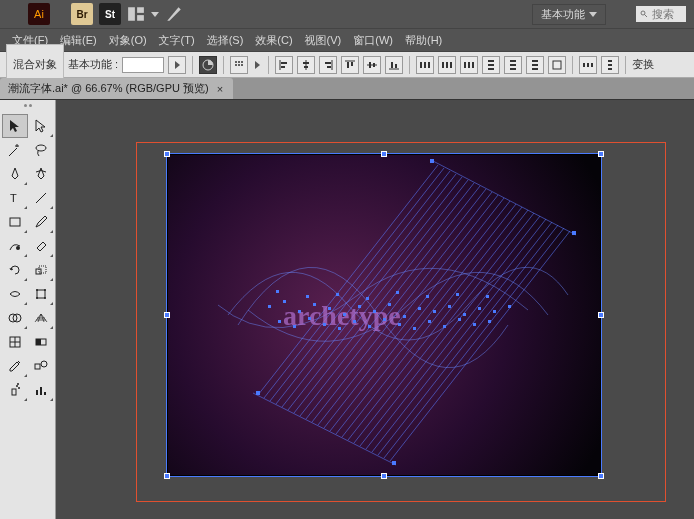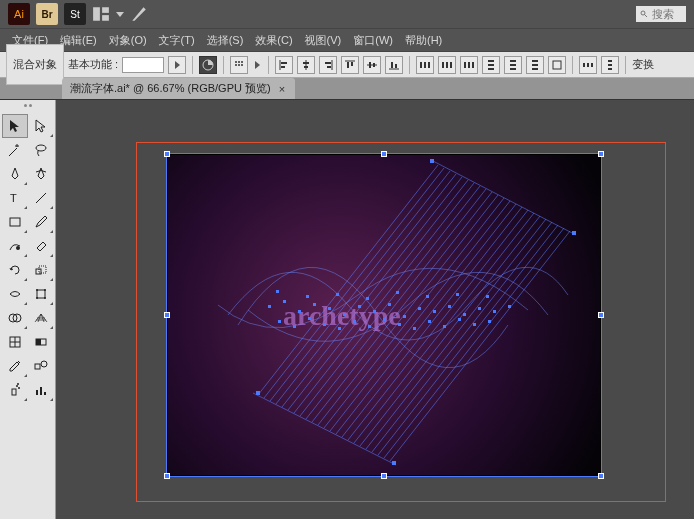--- a/index.html
+++ b/index.html
@@ -1,36 +1,36 @@
 <!DOCTYPE html>
 <html><head>
 <meta charset="utf-8">
 <style>
 *{margin:0;padding:0;box-sizing:border-box;font-family:"Microsoft YaHei",sans-serif;font-size:11px;}
 body{background:#4a4a4a;width:694px;height:519px;overflow:hidden;position:relative;}
 .topbar{height:28px;background:#535353;display:flex;align-items:center;padding:0 8px;gap:6px;}
-.ai-logo{width:22px;height:22px;background:#2d0a0a;color:#ff9a00;display:flex;align-items:center;justify-content:center;font-weight:normal;font-size:11px;border-radius:2px;}
-.br-logo{width:22px;height:22px;background:#dfc894;color:#2a1800;display:flex;align-items:center;justify-content:center;font-weight:bold;font-size:10px;border-radius:2px;}
-.st-logo{width:22px;height:22px;background:#222;color:#fff;display:flex;align-items:center;justify-content:center;font-weight:normal;font-size:10px;border-radius:2px;}
+.ai-logo{width:22px;height:22px;background:#2d0a0a;color:#ff9a00;display:flex;align-items:center;justify-content:center;font-weight:normal;font-size:11px;border-radius:2px;margin-left:20px;}
+.br-logo{width:22px;height:22px;background:#dfc894;color:#2a1800;display:flex;align-items:center;justify-content:center;font-weight:bold;font-size:10px;border-radius:2px;margin-left:15px;}
+.st-logo{width:22px;height:22px;background:#222;color:#fff;display:flex;align-items:center;justify-content:center;font-weight:bold;font-size:10px;border-radius:2px;}
 .top-icon{width:18px;height:18px;color:#d8d8d8;display:flex;align-items:center;justify-content:center;}
 .topbar-spacer{flex:1;}
 .workspace-dd{background:#535353;color:#d8d8d8;padding:2px 8px;display:flex;align-items:center;gap:4px;border:1px solid #444;}
 .search-box{background:#e4e4e4;display:flex;align-items:center;padding:2px 4px;width:50px;gap:4px;margin-left:24px;}
 .search-box input{border:none;background:transparent;width:30px;font-size:11px;outline:none;}
 .menubar{height:24px;background:#535353;display:flex;align-items:center;padding:0 6px;border-top:1px solid #444;border-bottom:1px solid #444;}
 .menu-item{color:#d8d8d8;padding:0 6px;line-height:24px;cursor:default;}
 .optbar{height:26px;background:#e4e4e4;display:flex;align-items:center;padding:0 6px;gap:4px;border-bottom:1px solid #aaa;}
 .opt-label-box{background:#e4e4e4;padding:12px 6px;color:#333;border:1px solid #bbb;min-width:56px;}
 .opt-label{color:#333;}
 .opt-input{background:#fff;border:1px solid #999;width:42px;height:16px;}
 .opt-btn{width:18px;height:18px;border:1px solid #999;background:#eaeaea;display:flex;align-items:center;justify-content:center;font-size:9px;color:#333;}
 .opt-btn.dark{background:#444;color:#ddd;border-color:#333;}
 .opt-sep{width:1px;height:18px;background:#aaa;margin:0 2px;}
 .align-icon{display:block;width:10px;height:10px;}
-.tabbar{height:22px;background:#949494;display:flex;align-items:flex-end;padding-left:62px;border-bottom:1px solid #333;}
+.tabbar{height:22px;background:#949494;display:flex;align-items:flex-end;border-bottom:1px solid #333;}
 .doc-tab{background:#b4b4b4;color:#222;padding:3px 10px 3px 8px;display:flex;align-items:center;gap:8px;font-size:11px;border-top-left-radius:3px;border-top-right-radius:3px;}
 .tab-close{color:#333;cursor:default;}
 .workarea{position:absolute;left:0;top:100px;right:0;bottom:0;display:flex;}
 .tools{width:56px;background:#e4e4e4;border-right:1px solid #9a9a9a;display:flex;flex-direction:column;align-items:center;padding-top:4px;}
 .tool-grip{width:40px;height:8px;display:flex;justify-content:center;gap:2px;margin-bottom:2px;}
 .tool-grip span{width:3px;height:3px;background:#888;border-radius:50%;}
 .tool-row{display:flex;}
 .tool-cell{width:26px;height:24px;display:flex;align-items:center;justify-content:center;color:#333;position:relative;}
 .tool-cell.sel{background:#ccc;border:1px solid #888;}
 .tool-cell svg{width:16px;height:16px;}
@@ -65,20 +65,24 @@
         <rect x="9" y="9" width="6" height="5" fill="#ccc"></rect>
       </svg>
     </div>
   <span class="chev"></span>
   <div class="top-icon">
       <svg viewBox="0 0 16 16">
         <path d="M2 14 L12 2 L14 4 L4 14 Z" fill="#ccc"></path>
       </svg>
     </div>
   <div class="topbar-spacer"></div>
+  <div class="workspace-dd">
+    <span>基本功能</span>
+    <span class="chev"></span>
+  </div>
   <div class="search-box">
     <svg width="12" height="12" viewBox="0 0 16 16">
         <circle cx="6" cy="6" r="4" fill="none" stroke="#555" stroke-width="1.5"></circle>
         <line x1="9" y1="9" x2="14" y2="14" stroke="#555" stroke-width="1.5"></line>
       </svg>
     <input placeholder="搜索" style="">
   </div>
 </div>
 
 <div class="menubar">

